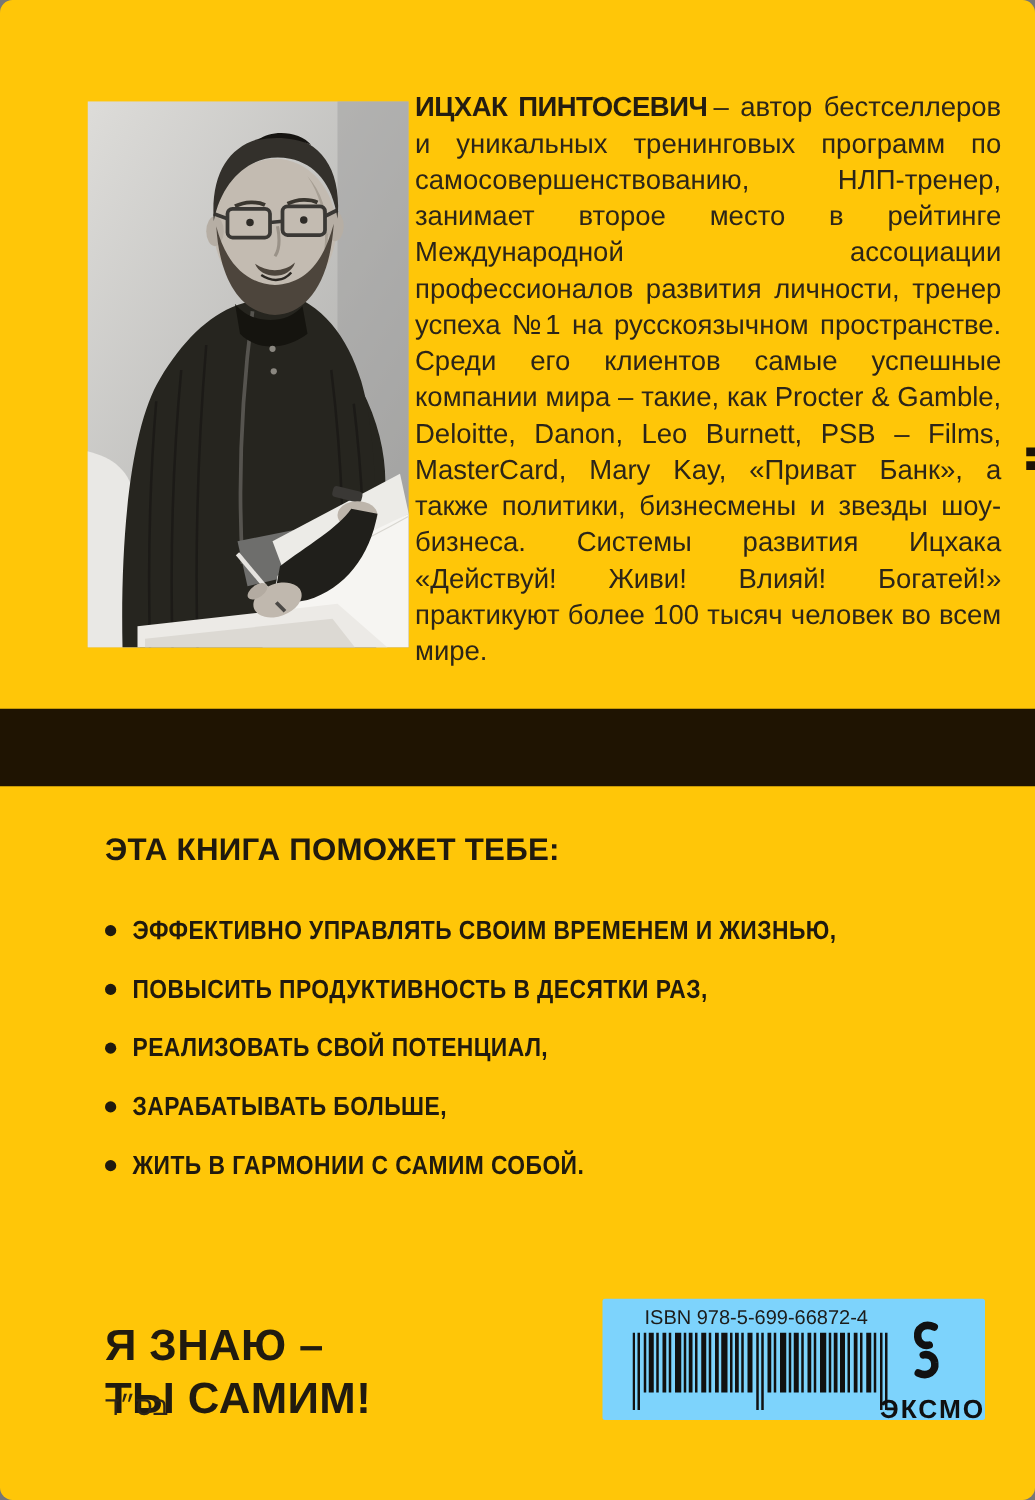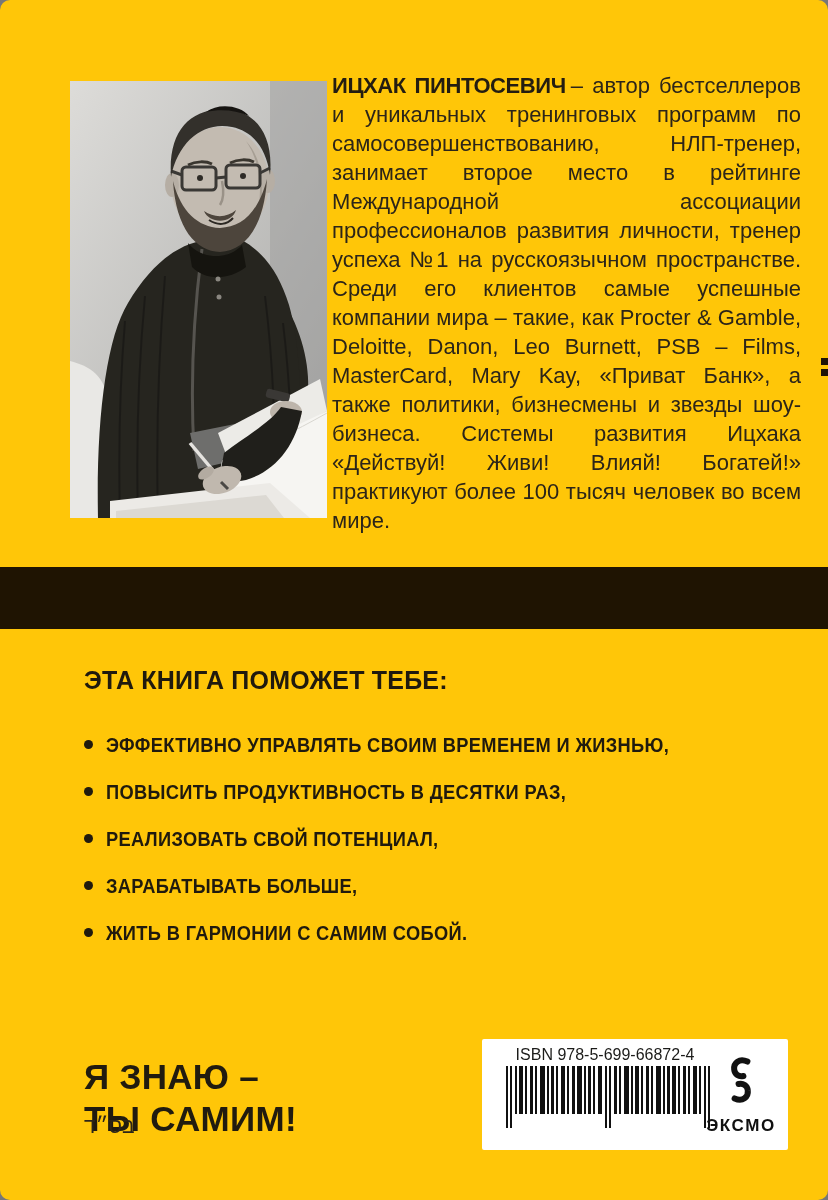--- a/index.html
+++ b/index.html
@@ -25,27 +25,27 @@
   .benefits{position:absolute;left:84px;top:666px;width:660px;color:#201a0e;}
   .benefits h2{margin:0 0 38px 0;font-size:25px;font-weight:bold;letter-spacing:0.2px;}
   .benefits ul{list-style:none;margin:0;padding:0;}
   .benefits li{display:flex;align-items:center;margin-bottom:24px;height:23px;font-size:21px;font-weight:bold;}
   .dot{width:9px;height:9px;border-radius:50%;background:#201a0e;margin-right:13px;flex:0 0 auto;}
   .cond{display:inline-block;transform:scaleX(0.87);transform-origin:0 50%;white-space:nowrap;letter-spacing:0.4px;}
   
   .slogan{position:absolute;left:84px;top:1056px;font-size:35px;line-height:42px;font-weight:bold;color:#211b0f;letter-spacing:0.3px;}
   .hebrew{position:absolute;left:84px;top:1114px;font-size:21px;color:#2c2519;}
   
-  .barcode-box{position:absolute;left:482px;top:1039px;width:306px;height:111px;background:#ffffff;border-radius:2px;}
+  .barcode-box{position:absolute;left:482px;top:1039px;width:306px;height:97px;background:#7dd3fc;border-radius:2px;}
   .isbn{position:absolute;left:12px;top:7px;width:222px;text-align:center;font-size:16px;color:#1c1c1a;white-space:nowrap;}
   .bars{position:absolute;left:24px;top:27px;}
   .digits{position:absolute;left:6px;top:80px;width:236px;text-align:center;font-size:19px;letter-spacing:2px;color:#101010;white-space:nowrap;}
   .publisher{position:absolute;right:10px;top:8px;width:74px;text-align:center;}
   .publisher svg{display:block;width:40px;height:66px;margin:0 auto;}
-  .publisher-name{font-size:17px;font-weight:bold;letter-spacing:1.6px;color:#101010;margin-top:3px;}
+  .publisher-name{font-size:21px;font-weight:bold;letter-spacing:1.6px;color:#101010;margin-top:3px;}
   
   .edge-mark{position:absolute;left:821px;top:358px;width:7px;height:19px;}
   .edge-mark::before,.edge-mark::after{content:"";display:block;width:7px;height:7px;background:#1d1306;margin-bottom:4px;}
 </style>
 </head>
 <body>
 
 <div class="page">
 
   <div class="photo">

